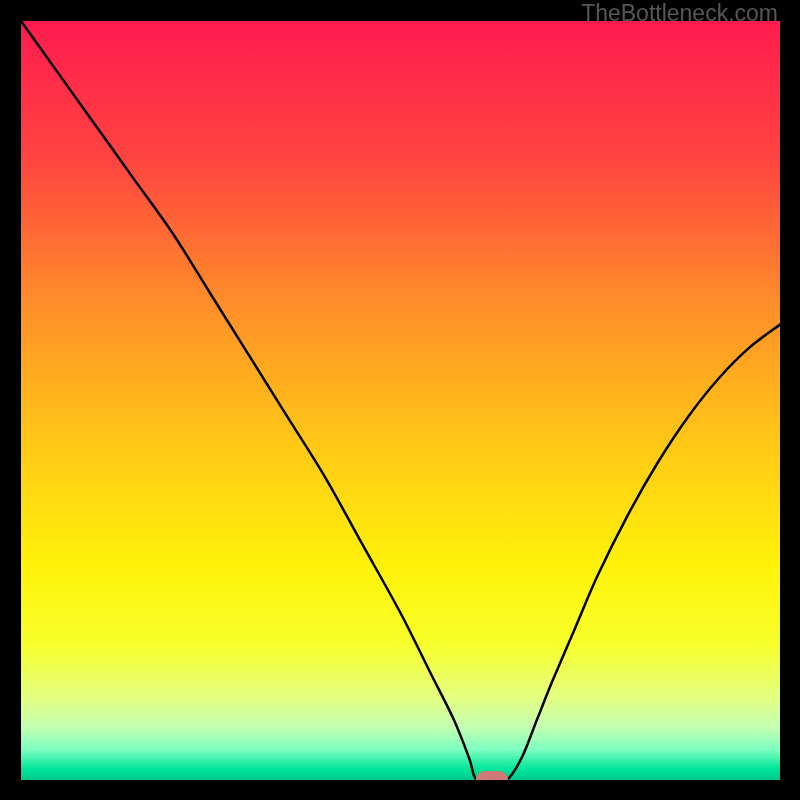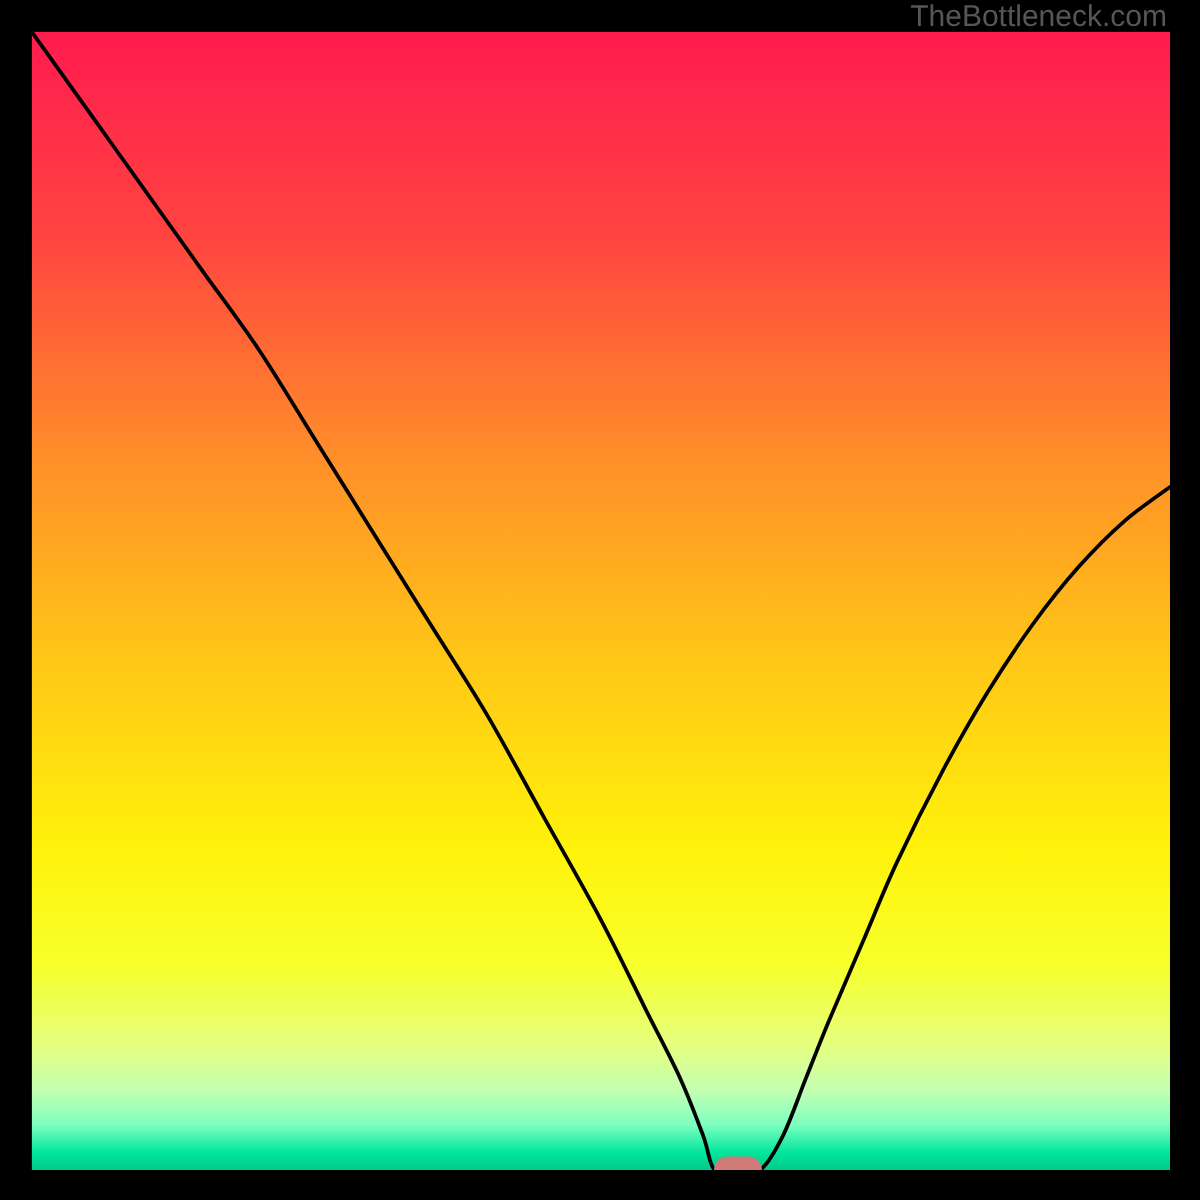--- a/index.html
+++ b/index.html
@@ -44,21 +44,21 @@
   .marker {
     position: absolute;
     background: #cf7a76;
     border-radius: 10px;
   }
   .watermark {
     position: absolute;
     top: 0px;
     right: 22px;
     font-family: Arial, Helvetica, sans-serif;
-    font-size: 20px;
+    font-size: 23px;
     font-weight: 500;
     color: #565656;
     letter-spacing: 0px;
   }
 </style>
 </head>
 <body>
 
 <div class="frame">
 

